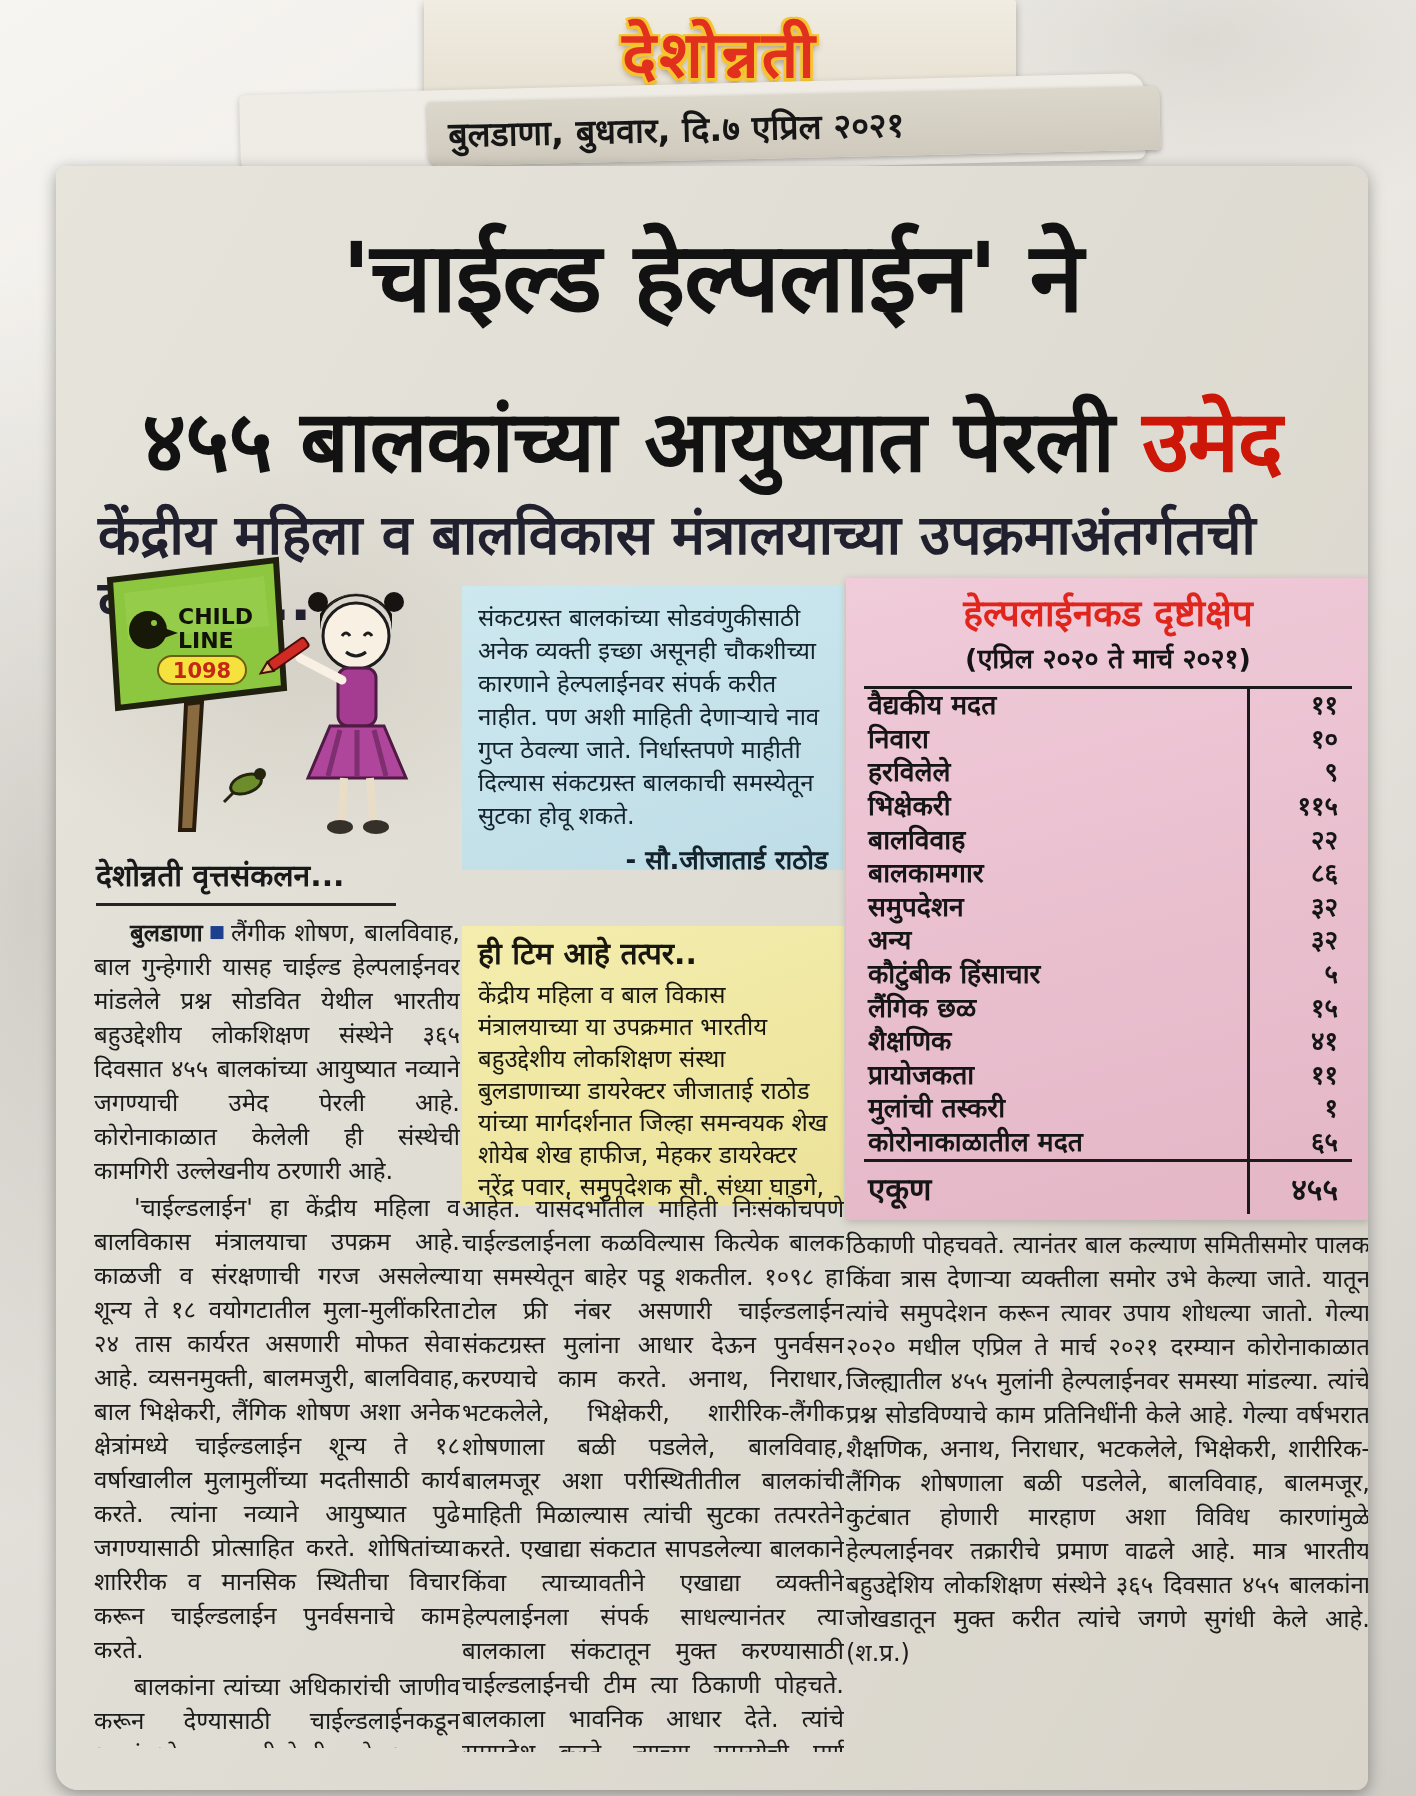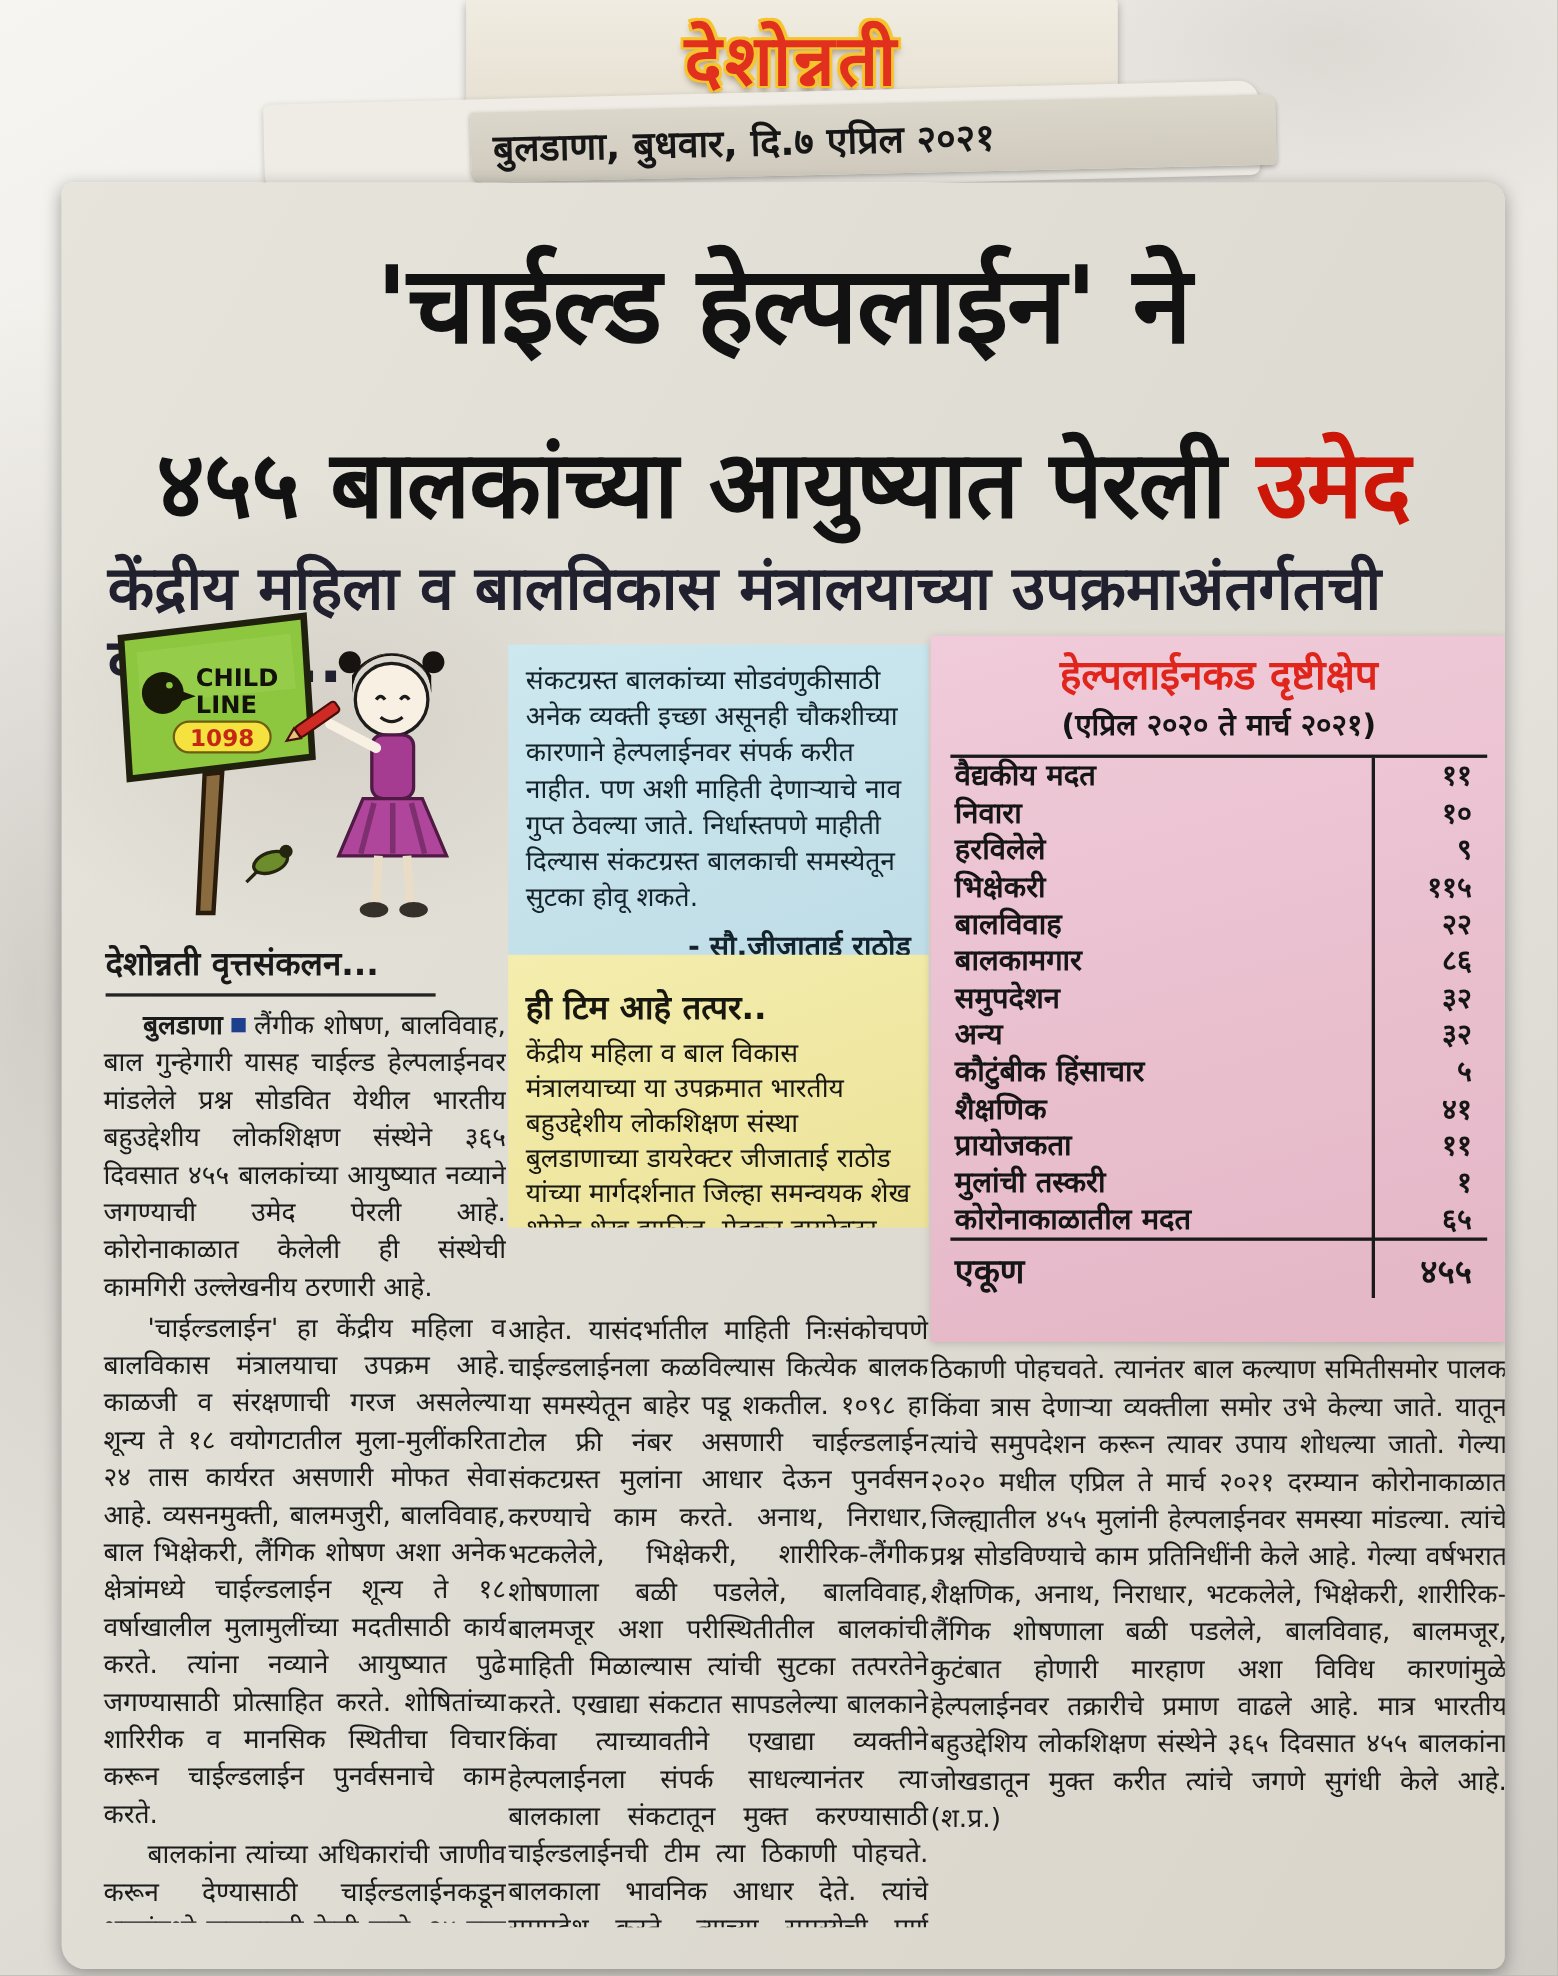--- a/index.html
+++ b/index.html
@@ -62,22 +62,22 @@
   .para.noindent{ text-indent:0; }
   .lead{ font-weight:bold; }
   .bullet{ color:#1d3f8e; font-size:17px; vertical-align:4px; padding:0 5px; }
 
   .quote-box{ position:absolute; left:406px; top:420px; width:382px; height:284px; overflow:hidden;
     background:linear-gradient(160deg,#cde8ef,#bfdde7); box-sizing:border-box; padding:16px 16px 24px;
     color:#14232b; }
   .q-text{ margin:0; font-size:24px; line-height:33px; font-weight:500; }
   .q-attr{ text-align:right; font-weight:bold; font-size:26px; margin-top:8px; }
 
-  .team-box{ position:absolute; left:406px; top:702px; width:382px; height:248px; overflow:hidden;
-    background:linear-gradient(160deg,#f4edad,#ece29a); box-sizing:border-box; padding:26px 16px;
+  .team-box{ position:absolute; left:406px; top:760px; width:382px; height:280px; overflow:hidden;
+    background:linear-gradient(160deg,#f4edad,#ece29a); box-sizing:border-box; padding:6px 16px;
     color:#17170f; }
   .t-head{ font-weight:bold; font-size:30px; margin-bottom:6px; }
   .t-text{ margin:0; font-size:24px; line-height:32px; }
 
   
   .stats{ position:absolute; left:790px; top:412px; width:524px; height:642px; box-sizing:border-box;
     background:linear-gradient(165deg,#f0cbd9 0%,#e9bfce 55%,#e4b6c6 100%);
     padding:16px 18px 10px; box-shadow:0 2px 8px rgba(0,0,0,.18); overflow:hidden; }
   .s-title{ text-align:center; color:#e0261c; font-weight:bold; font-size:37px; line-height:1.1; }
   .s-sub{ text-align:center; color:#141414; font-weight:bold; font-size:27px; margin-top:4px;
@@ -233,20 +233,24 @@
             <div class="s-row">
               <span class="s-label">अन्य</span>
               <span class="s-value">३२</span>
             </div>
 
             <div class="s-row">
               <span class="s-label">कौटुंबीक हिंसाचार</span>
               <span class="s-value">५</span>
             </div>
 
+            <div class="s-row">
+              <span class="s-label">लैंगिक छळ</span>
+              <span class="s-value">१५</span>
+            </div>
 
             <div class="s-row">
               <span class="s-label">शैक्षणिक</span>
               <span class="s-value">४१</span>
             </div>
 
             <div class="s-row">
               <span class="s-label">प्रायोजकता</span>
               <span class="s-value">११</span>
             </div>

